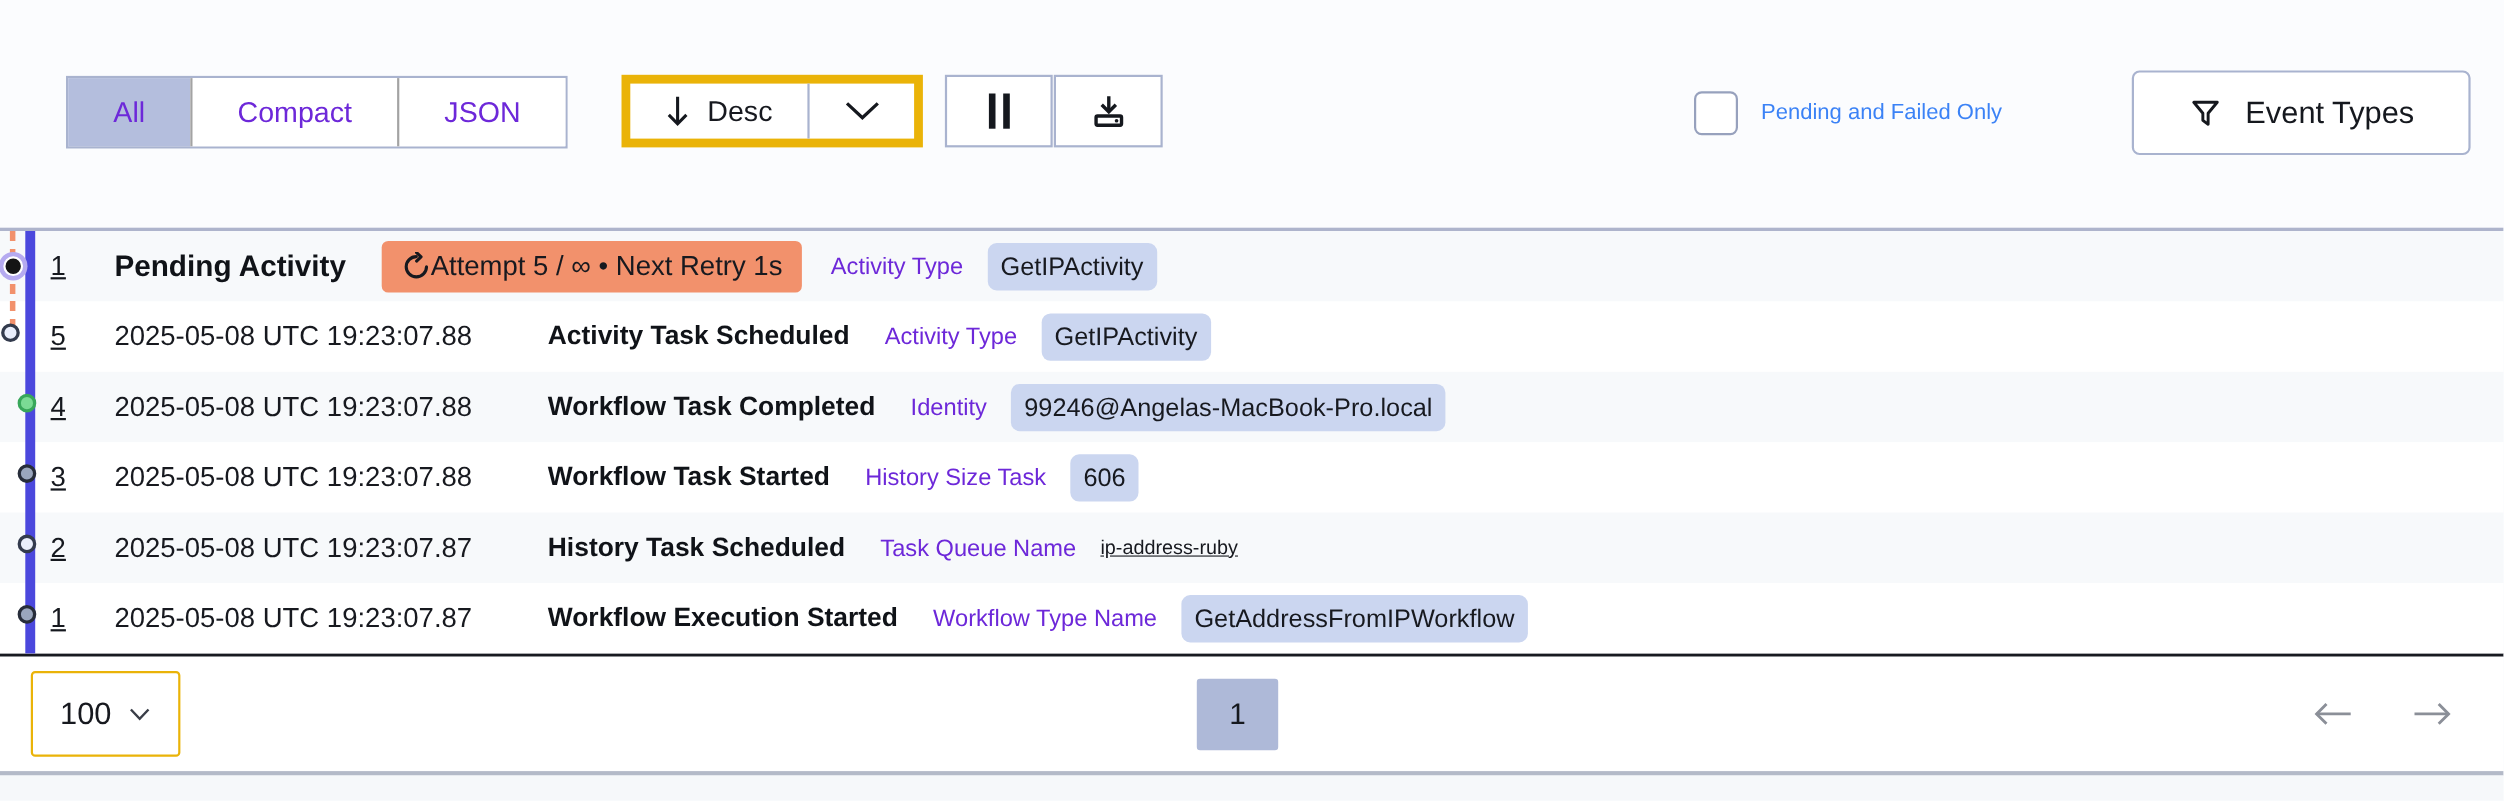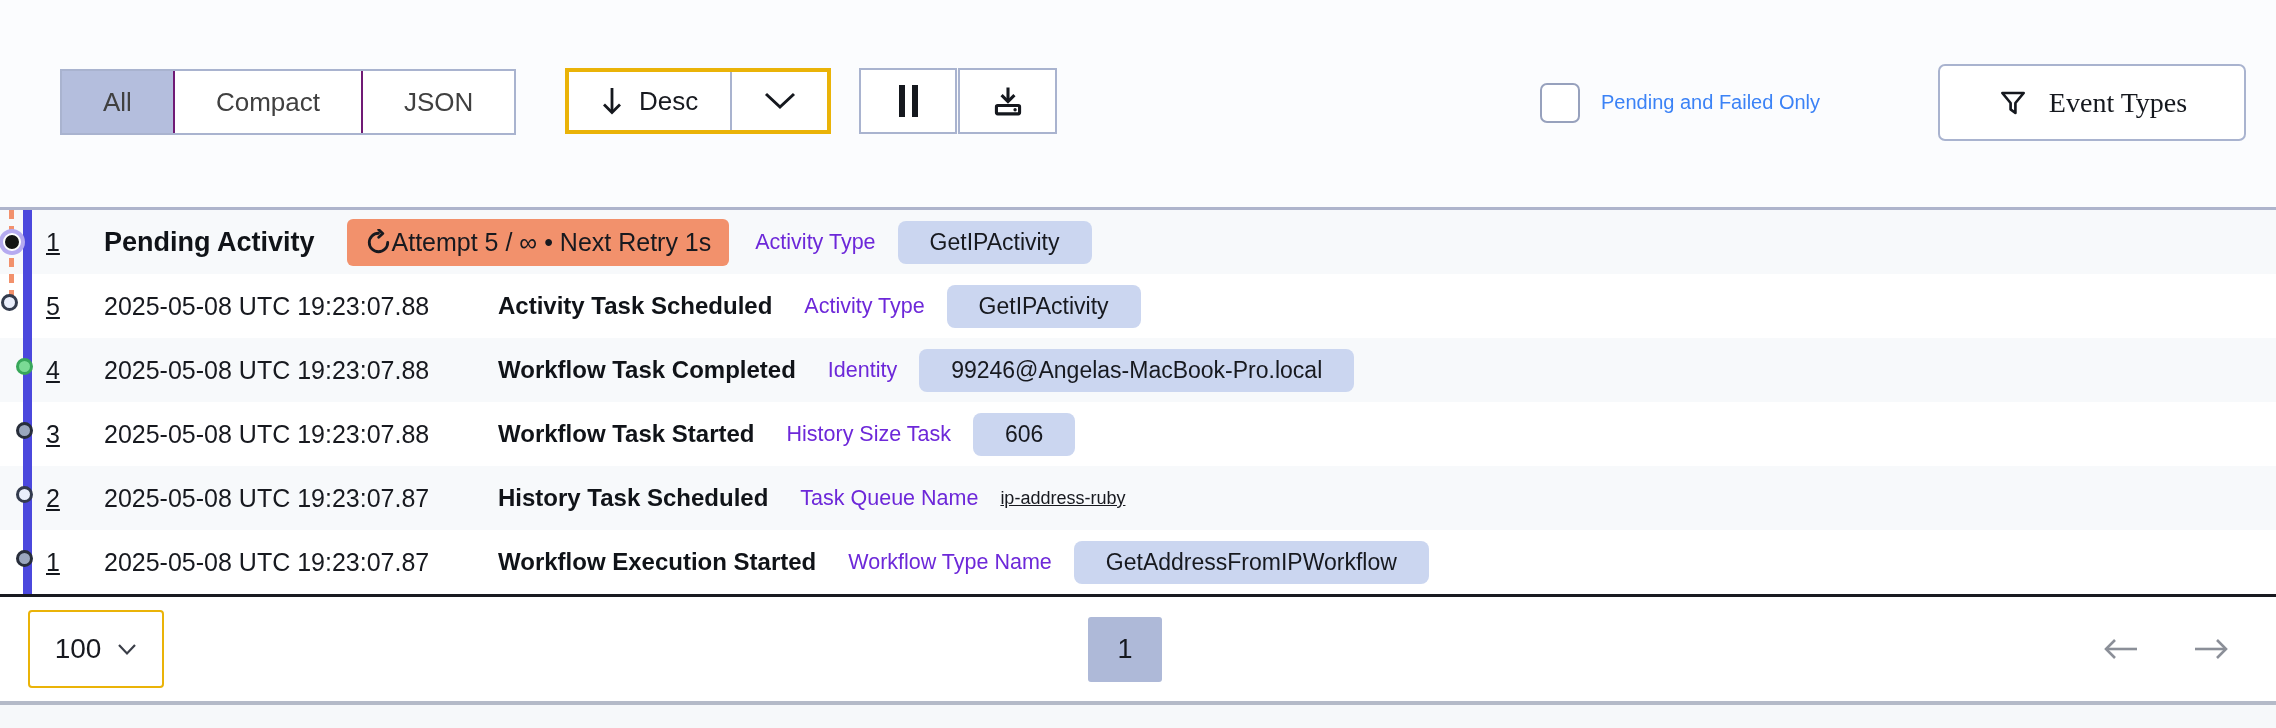--- a/index.html
+++ b/index.html
@@ -3,44 +3,44 @@
 <meta charset="utf-8">
 <style>
   *{margin:0;padding:0;box-sizing:border-box}
   html,body{width:2276px;height:728px;position:relative;overflow:hidden;
     font-family:"Liberation Sans",sans-serif;background:#fbfcfe;color:#17191f}
 
   
   .view-toggle{position:absolute;left:60px;top:69px;height:66px;display:flex;
     border:2px solid #a9b3cf;background:#fff}
   .tbtn{font-size:26px;display:flex;align-items:center;padding:0 41px;background:#fff;
-    border:none;color:#404040;cursor:pointer;font-family:inherit}
-  .tbtn + .tbtn{border-left:2px solid #701a75}
+    border:none;color:#6d28d9;cursor:pointer;font-family:inherit}
+  .tbtn + .tbtn{border-left:2px solid #a3a3a3}
   .tbtn.selected{background:#b4bedd}
 
   .split{position:absolute;left:565px;top:68px;height:66px;display:flex;
-    border:4px solid #eab308;background:#fff}
+    border:8px solid #eab308;background:#fff}
   .split .main{display:flex;align-items:center;gap:16px;padding:0 32px;font-size:26px;cursor:pointer}
   .split .chev{display:flex;align-items:center;justify-content:center;width:97px;
     border-left:2px solid #a9b3cf;cursor:pointer}
 
   .iconbtn{position:absolute;top:68px;height:66px;border:2px solid #a9b3cf;background:#fff;
     display:flex;align-items:center;justify-content:center;cursor:pointer}
   .pause-btn{left:859px;width:98px}
   .dl-btn{left:958px;width:99px}
   .pause-glyph{display:inline-block;width:19px;height:32px;
     border-left:6.5px solid #15181e;border-right:6.5px solid #15181e}
 
   .cb{position:absolute;left:1540px;top:83px;width:40px;height:40px;
     border:2px solid #97a1bd;border-radius:7px;background:#fff;cursor:pointer}
   .cb-label{position:absolute;left:1601px;top:69px;height:66px;display:flex;align-items:center;
     font-size:20px;color:#3b82f6}
   .et-btn{position:absolute;left:1938px;top:64px;width:308px;height:77px;
     border:2px solid #a9b3cf;border-radius:7px;background:#fff;display:flex;align-items:center;
-    justify-content:center;gap:20px;font-size:28px;color:#15181e;cursor:pointer;font-family:Liberation Serif, serif}
+    justify-content:center;gap:20px;font-size:28px;color:#15181e;cursor:pointer;font-family:Liberation Sans, sans-serif}
 
   
   .table{position:absolute;left:0;top:207px;width:2276px;height:390px;
     border-top:3px solid #aeb4cc;border-bottom:3px solid #181a20}
   .event-row{position:relative;height:64px;display:flex;align-items:center;padding-left:46px}
   .row-shaded{background:#f7f9fb}
   .row-plain{background:#ffffff}
   .rail{position:absolute;left:23px;top:0;height:384px;width:9px;background:#4b48dd;z-index:0}
   .dash{position:absolute;left:9px;top:0;height:97px;width:5px;z-index:0;
     background:repeating-linear-gradient(to bottom,#f2916c 0 9px,transparent 9px 16px)}
@@ -56,21 +56,21 @@
   .dot-pending.dot-outer{left:3px}
 
   .num{font-size:25px;color:#15181e;text-decoration:underline;width:34px;flex-shrink:0;
     margin-right:24px;cursor:pointer}
   .time{font-size:25px;color:#17191f;width:394px;flex-shrink:0;white-space:nowrap}
   .name{font-size:24px;font-weight:700;margin-right:32px;white-space:nowrap;color:#101318}
   .pending .name{font-size:27px}
   .retrybadge{display:inline-flex;align-items:center;background:#f2916c;
     border-radius:6px;padding:9px 18px;font-size:25px;margin-right:26px;white-space:nowrap}
   .attr-label{font-size:21.5px;color:#6d28d9;margin-right:22px;white-space:nowrap}
-  .val-badge{font-size:23px;background:#cbd6f0;border-radius:8px;padding:8px 32px;white-space:nowrap}
+  .val-badge{font-size:23px;background:#cbd6f0;border-radius:8px;padding:8px 12px;white-space:nowrap}
   .val-link{font-size:18px;text-decoration:underline;white-space:nowrap;cursor:pointer}
 
   
   .pager{position:absolute;left:0;top:597px;width:2276px;height:104px;background:#fff}
   .size-select{position:absolute;left:28px;top:13px;width:136px;height:78px;
     border:2px solid #eab308;border-radius:4px;background:#fff;display:flex;align-items:center;
     justify-content:center;gap:16px;font-size:28px;cursor:pointer}
   .page-btn{position:absolute;left:1088px;top:20px;width:74px;height:65px;background:#aeb9d8;
     border:none;border-radius:3px;font-size:27px;color:#15181e;display:flex;align-items:center;
     justify-content:center;cursor:pointer;font-family:inherit}

